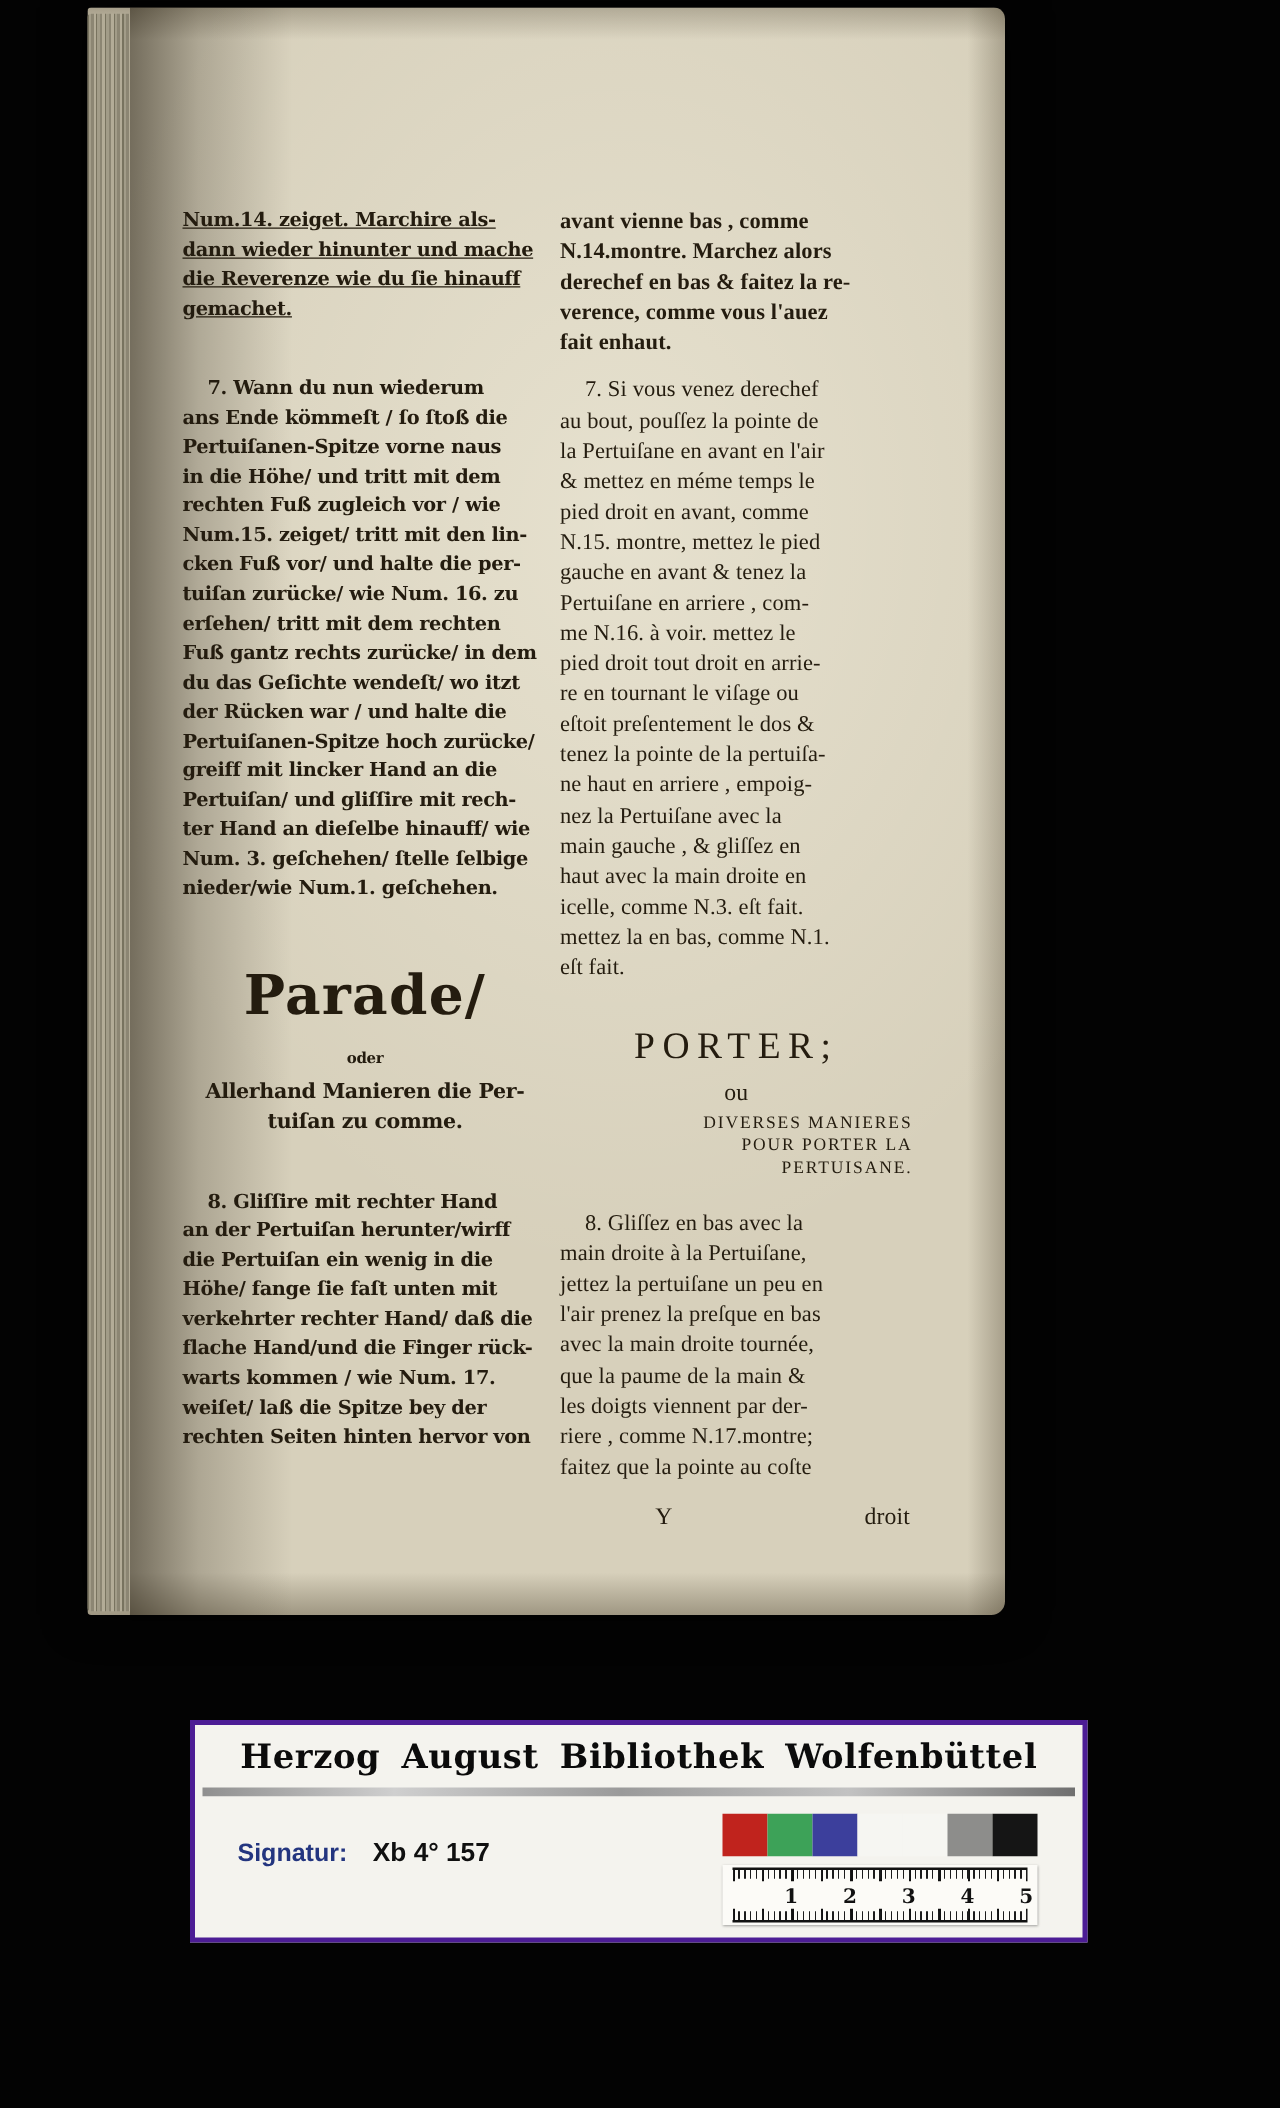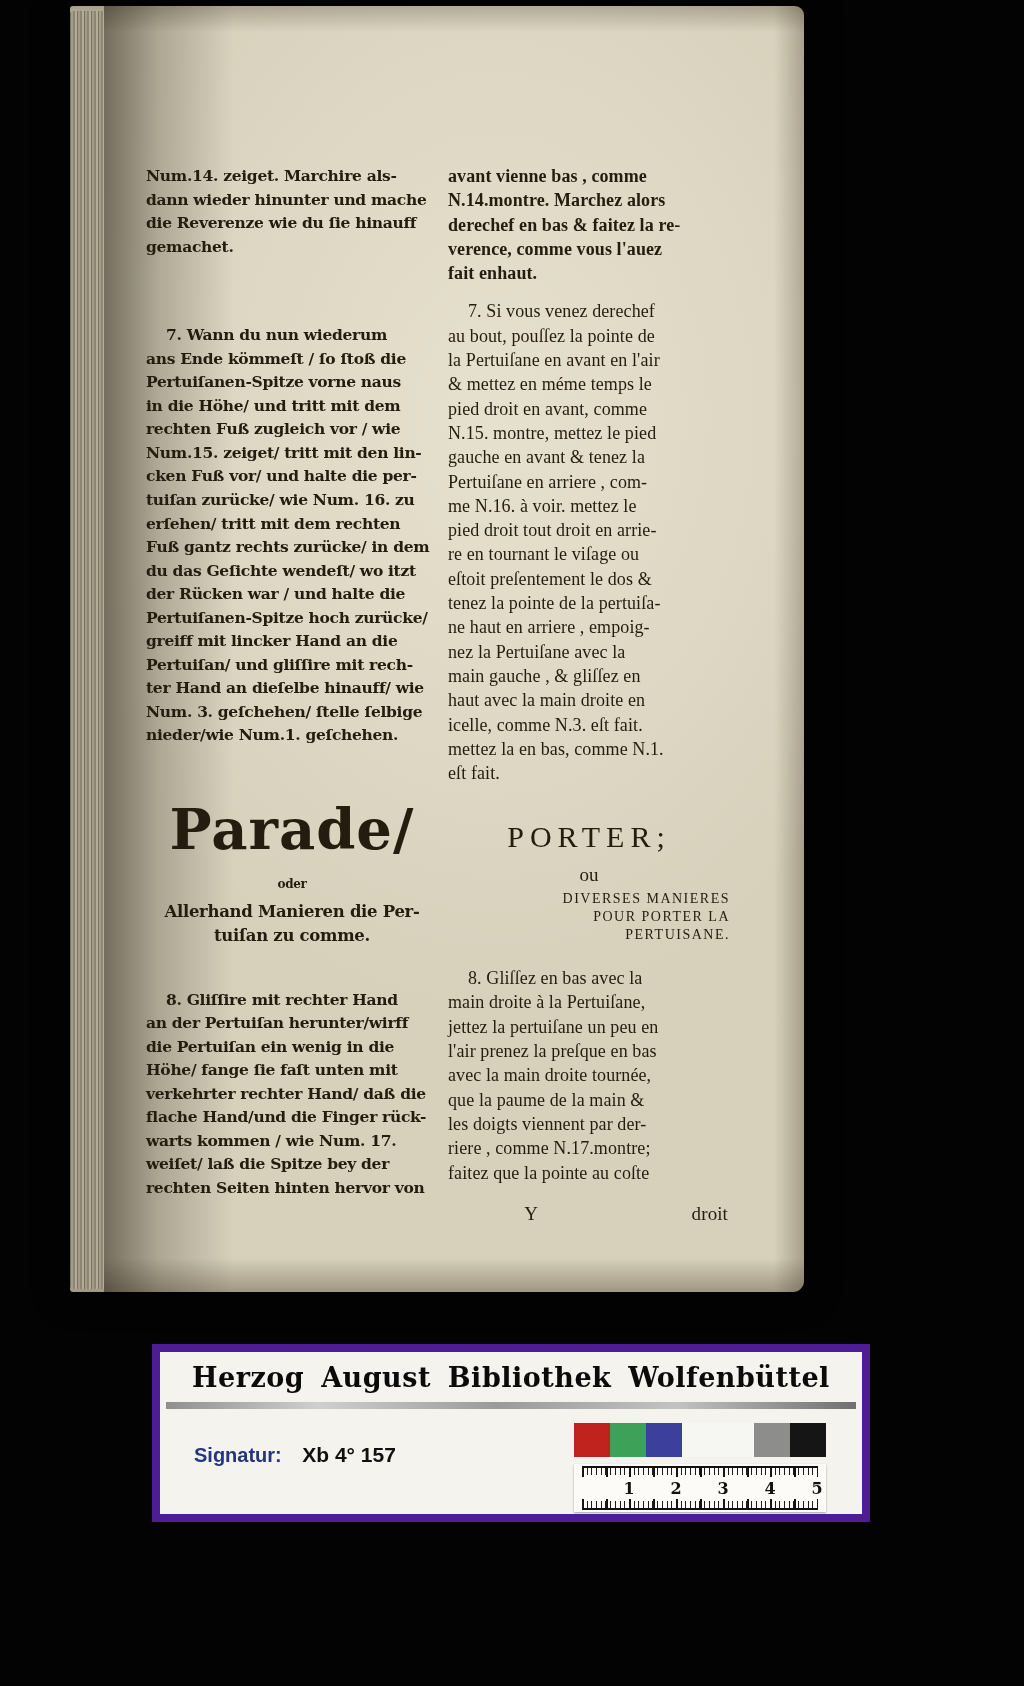--- a/index.html
+++ b/index.html
@@ -29,40 +29,40 @@
   }
 
   
   .text-area{ position:absolute; left:76px; top:158px; width:584px; display:flex; gap:10px; }
   .col{ color:#241c0f; }
   .col-german{ width:292px; font-family:"DejaVu Serif",serif; font-weight:700; font-size:15.5px; line-height:1.52; letter-spacing:-0.3px; }
   .col-french{ width:282px; font-family:"Liberation Serif",serif; font-size:18px; line-height:1.35; letter-spacing:0.1px; }
   .lines{ white-space:pre-line; }
   .indented{ text-indent:20px; }
 
-  .col-german .p1{ margin-bottom:65px; }
-  .g-heading{ text-align:center; font-size:56px; line-height:1.15; font-weight:700; letter-spacing:1px; margin-top:50px; }
+  .col-german .p1{ margin-bottom:40px;text-decoration:underline; }
+  .g-heading{ text-align:center; font-size:44px; line-height:1.15; font-weight:700; letter-spacing:1px; margin-top:50px; }
   .g-sub1{ text-align:center; font-size:12px; font-weight:700; margin-top:14px; }
   .g-sub2{ text-align:center; font-size:16.5px; font-weight:700; line-height:1.45; margin-top:6px; }
   .col-german .p3{ margin-top:40px; }
 
   .col-french .p1{ margin-bottom:14px;font-weight:bold; }
   .f-heading{ text-align:center; font-size:30px; letter-spacing:6px; font-weight:400; margin-top:32px; }
   .f-sub1{ text-align:center; font-size:19px; margin-top:4px; }
   .f-sub2{ text-align:right; font-size:14px; letter-spacing:1.5px; line-height:1.3; margin-top:2px; }
   .col-french .p3{ margin-top:22px; }
 
   .catch-line{ position:relative; margin-top:16px; height:26px; font-size:19px; }
   .sig-mark{ position:absolute; left:27%; }
   .catchword{ position:absolute; right:2px; }
 
   
   .label-card{
-    position:absolute; left:152px; top:1344px; width:718px; height:178px;
-    background:#f4f3ee; border:8px solid #4c1d95;
+    position:absolute; left:152px; top:1376px; width:718px; height:178px;
+    background:#f4f3ee; border:4px solid #4c1d95;
   }
   .label-title{
     text-align:center; font-family:"DejaVu Serif",serif; font-weight:700;
     font-size:27px; color:#0b0b0b; margin-top:10px; letter-spacing:0.5px; word-spacing:7px;
   }
   .label-divider{
     height:7px; margin:9px 6px 0;
     background:linear-gradient(to right,#8f8f8f,#cfcfcf 22%,#9a9a9a 48%,#c2c2c2 74%,#6f6f6f);
   }
   .label-row{ display:flex; justify-content:space-between; align-items:flex-start; padding:14px 32px 0 34px; }

